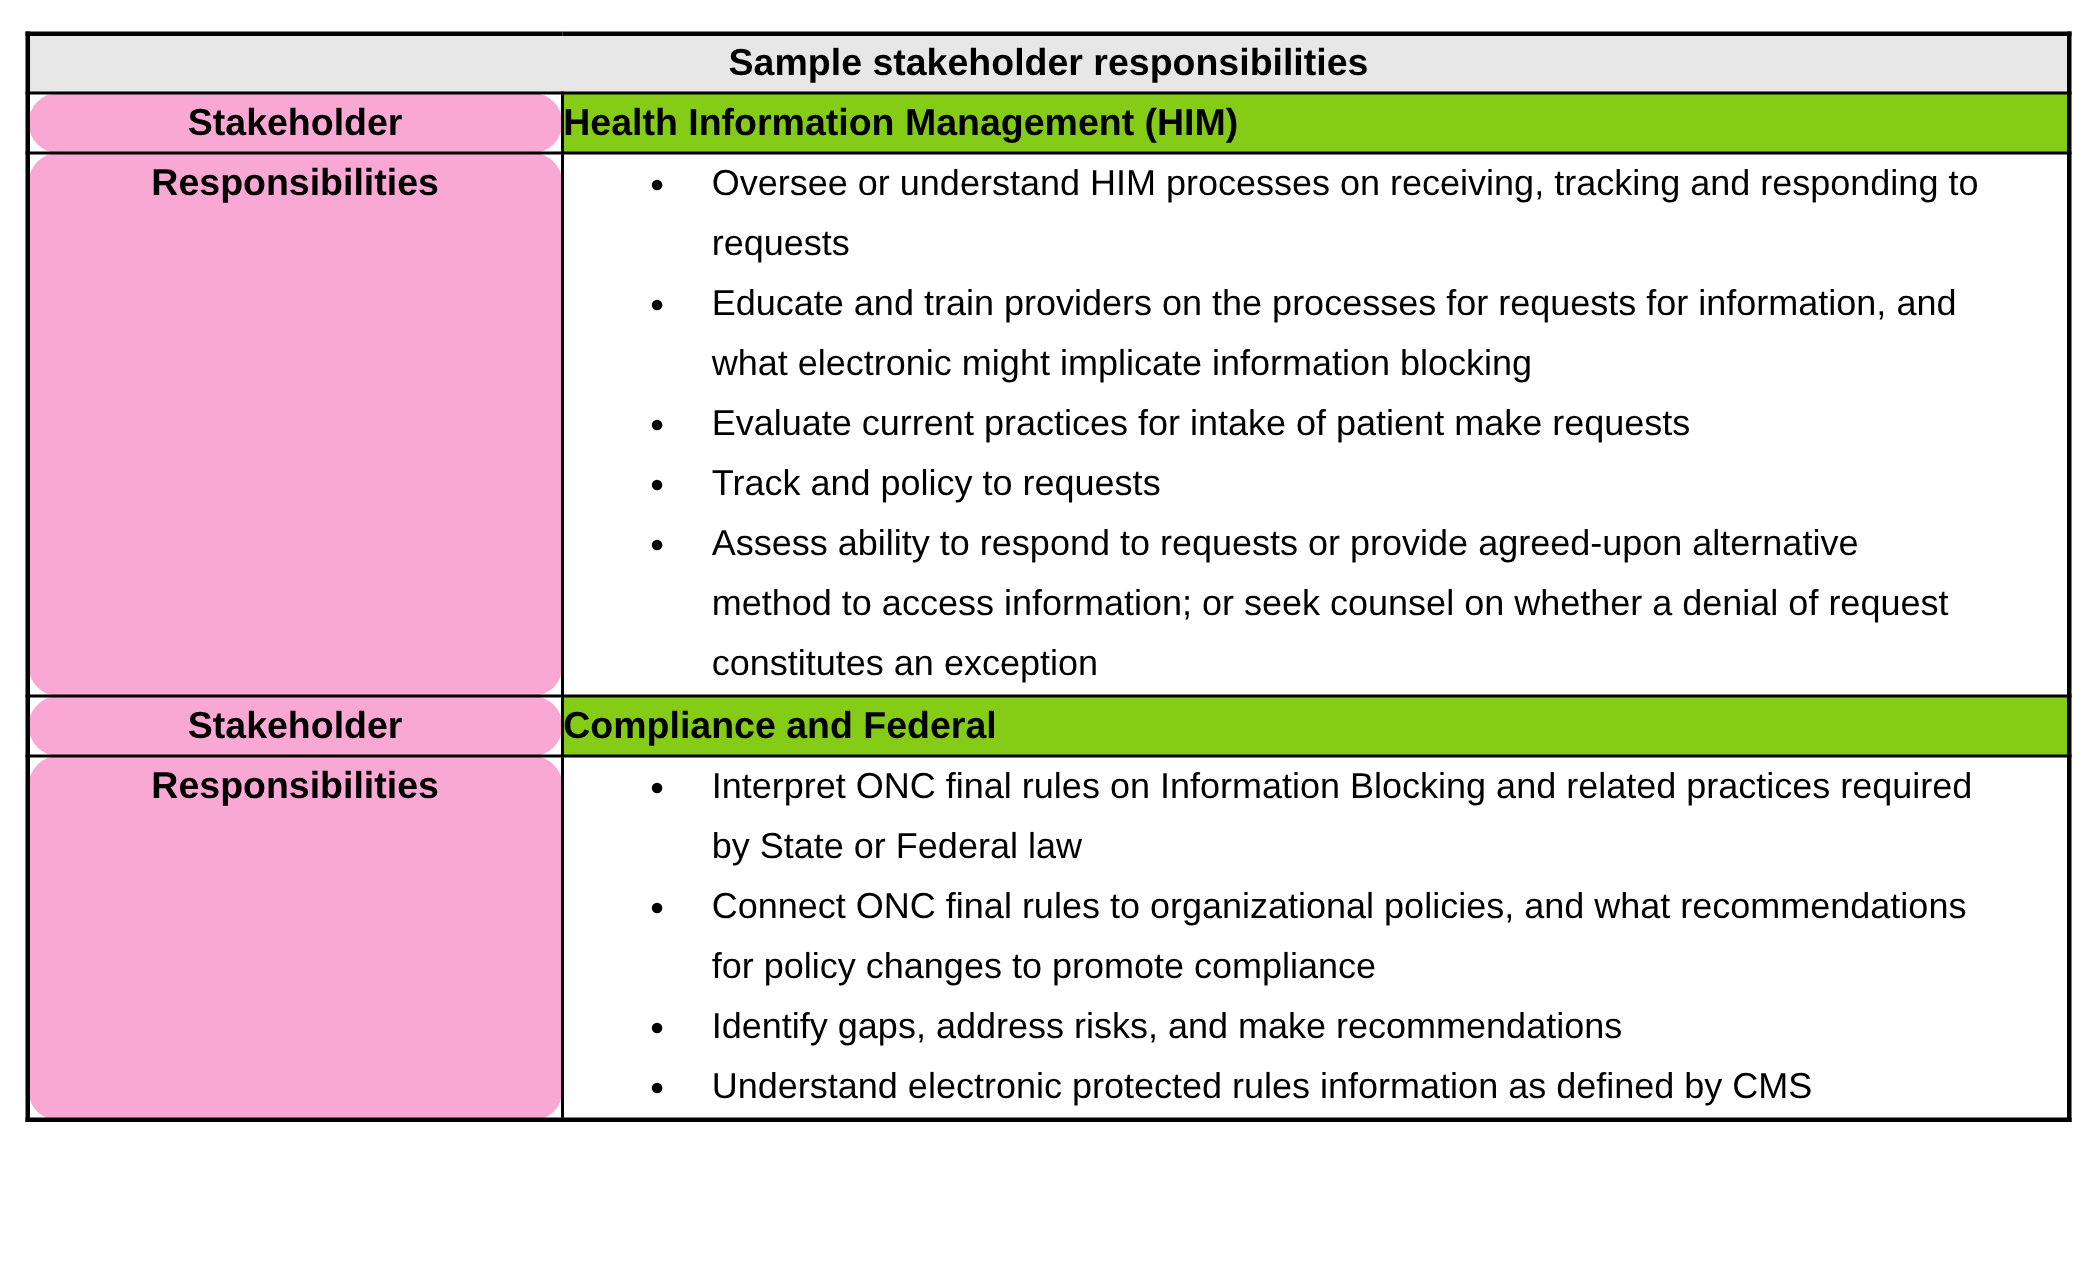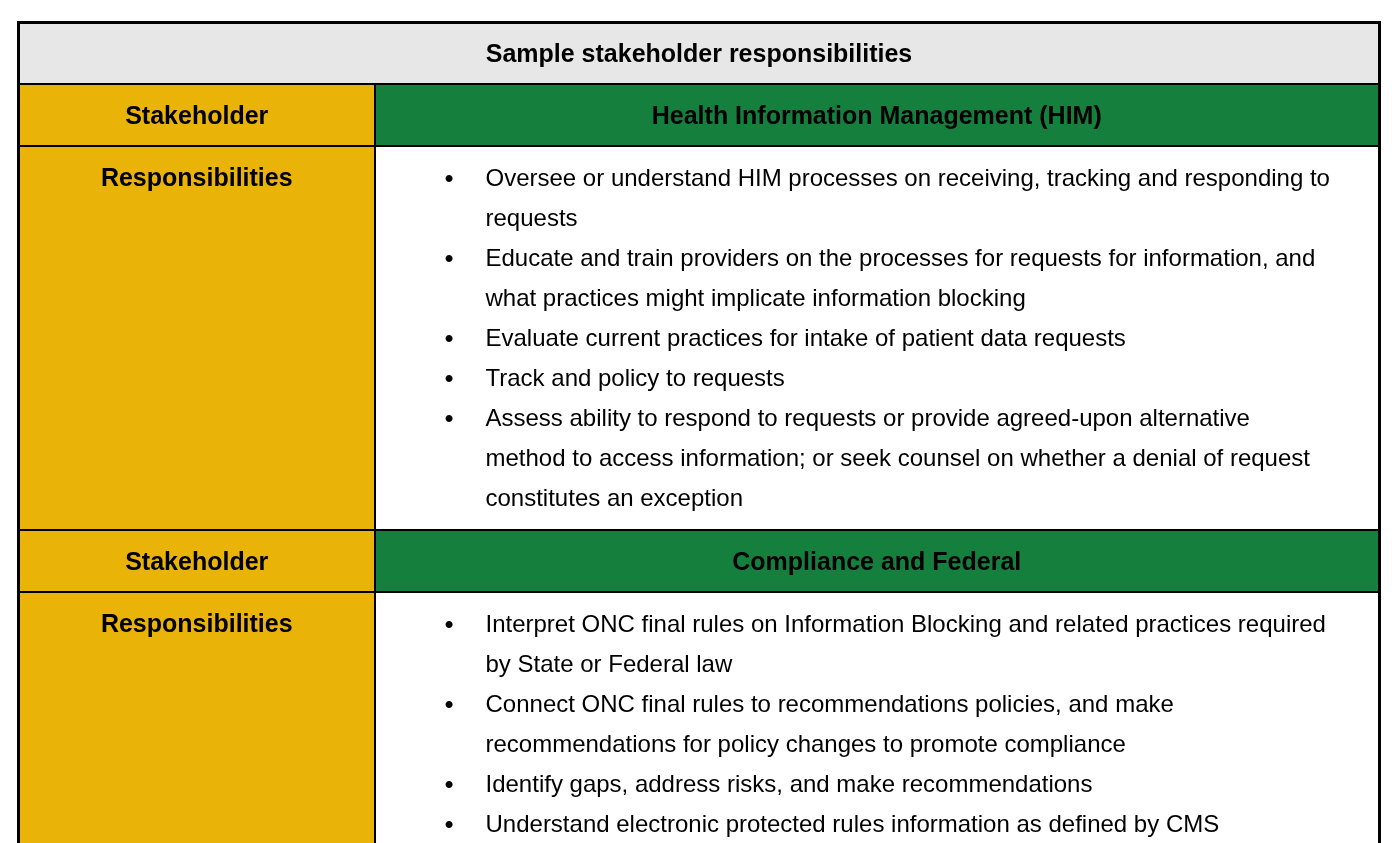--- a/index.html
+++ b/index.html
@@ -17,45 +17,45 @@
     padding: 21px 20px 20px 17px;
   }
   table.stakeholder-table {
     border-collapse: collapse;
     width: 1361px;
     table-layout: fixed;
     border: 3px solid #000000;
   }
   table.stakeholder-table td {
     border: 2px solid #000000;
-    padding: 11px;
+    padding: 0;
   }
   col.label-col  { width: 356px; }
   col.value-col  { width: 1005px; }
 
   td.title-cell {
     background: #e7e7e7;
     text-align: center;
     font-weight: bold;
     font-size: 25px;
     height: 39px;
     line-height: 37px;
   }
   td.label-cell {
-    background: #eab308;
+    background: #f9a8d4;
     text-align: center;
     font-weight: bold;
     font-size: 25px;
     vertical-align: top;
     line-height: 38px;
     padding-top: 1px;
+    border-radius: 20px;
   }
   td.stakeholder-cell {
-    background: #15803d;
-    text-align: center;
+    background: #84cc16;
     font-weight: bold;
     font-size: 25px;
     height: 40px;
     line-height: 38px;
     vertical-align: middle;
   }
   td.resp-cell {
     background: #ffffff;
     vertical-align: top;
     padding: 2px 0 2px 0;
@@ -98,38 +98,38 @@
     <tbody id="sections">
   <tr>
     <td class="label-cell stakeholder-label">Stakeholder</td>
     <td class="stakeholder-cell stakeholder-name">Health Information Management (HIM)</td>
   </tr>
   <tr>
     <td class="label-cell resp-label">Responsibilities</td>
     <td class="resp-cell">
       <ul class="bullets">
               <li class="bullet-item"><span>Oversee or understand HIM processes on receiving, tracking and responding to requests</span></li>
-              <li class="bullet-item"><span>Educate and train providers on the processes for requests for information, and what practices might implicate information blocking</span></li>
-              <li class="bullet-item"><span>Evaluate current practices for intake of patient data requests</span></li>
+              <li class="bullet-item"><span>Educate and train providers on the processes for requests for information, and what electronic might implicate information blocking</span></li>
+              <li class="bullet-item"><span>Evaluate current practices for intake of patient make requests</span></li>
               <li class="bullet-item"><span>Track and policy to requests</span></li>
               <li class="bullet-item"><span>Assess ability to respond to requests or provide agreed-upon alternative method to access information; or seek counsel on whether a denial of request constitutes an exception</span></li>
             </ul>
     </td>
   </tr>
 
   <tr>
     <td class="label-cell stakeholder-label">Stakeholder</td>
     <td class="stakeholder-cell stakeholder-name">Compliance and Federal</td>
   </tr>
   <tr>
     <td class="label-cell resp-label">Responsibilities</td>
     <td class="resp-cell">
       <ul class="bullets">
               <li class="bullet-item"><span>Interpret ONC final rules on Information Blocking and related practices required by State or Federal law</span></li>
-              <li class="bullet-item"><span>Connect ONC final rules to recommendations policies, and make recommendations for policy changes to promote compliance</span></li>
+              <li class="bullet-item"><span>Connect ONC final rules to organizational policies, and what recommendations for policy changes to promote compliance</span></li>
               <li class="bullet-item"><span>Identify gaps, address risks, and make recommendations</span></li>
               <li class="bullet-item"><span>Understand electronic protected rules information as defined by</span> <b>CMS</b></li>
             </ul>
     </td>
   </tr>
 </tbody>
   </table>
 </div>
 
 </body></html>

